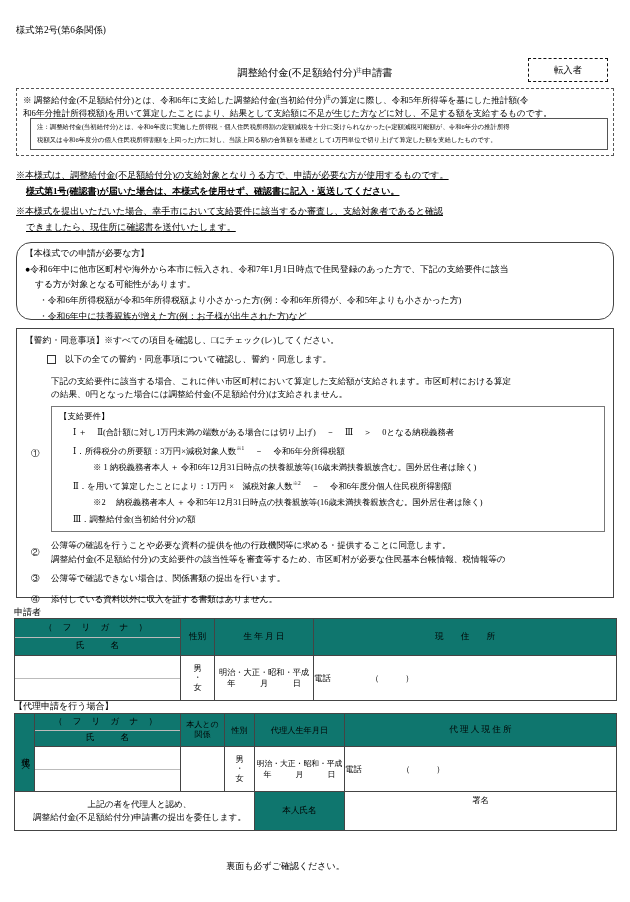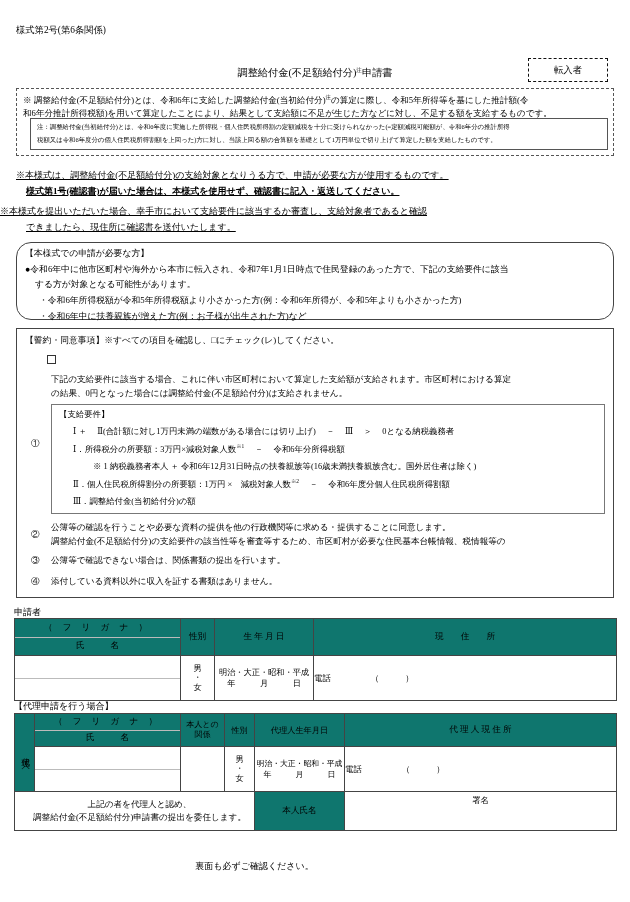--- a/index.html
+++ b/index.html
@@ -137,21 +137,21 @@
     letter-spacing: 1.5px;
     display: inline-block;
     line-height: 1;
   }
   .sp2 { letter-spacing: 4px; }
   .thinline { border-bottom: 1px solid #bbb; }
   .cellstack { display: flex; flex-direction: column; height: 100%; }
   .cellstack > div { flex: 1; display: flex; align-items: center; justify-content: center; }
   .ymd { font-size: 8.2px; }
 
-  #footnote { left: 0; top: 862px; width: 509px; text-align: center; font-size: 9.0px; }
+  #footnote { left: 0; top: 862px; width: 509px; text-align: center; font-size: 9.0px; padding-left: 31px; }
 </style>
 </head>
 <body>
 
 <div id="page">
 
   <div class="t fs9" id="formcode">様式第2号(第6条関係)</div>
 
   <div class="t fs10" id="title"><span>調整給付金(不足額給付分)</span><span class="sup">注</span><span>申請書</span></div>
 
@@ -169,53 +169,54 @@
     <p>注：調整給付金(当初給付分)とは、令和6年度に実施した所得税・個人住民税所得割の定額減税を十分に受けられなかった(=定額減税可能額が、令和6年分の推計所得</p>
     <p>税額又は令和6年度分の個人住民税所得割額を上回った)方に対し、当該上回る額の合算額を基礎として1万円単位で切り上げて算定した額を支給したものです。</p>
   </div>
 
   <div class="starline" style="left:16px; top:168px;">
     <span class="uu">※本様式は、調整給付金(不足額給付分)の支給対象となりうる方で、申請が必要な方が使用するものです。</span>
   </div>
   <div class="starline" style="left:26px; top:184px;font-weight:bold;">
     <span class="uu">様式第1号(確認書)が届いた場合は、本様式を使用せず、確認書に記入・返送してください。</span>
   </div>
-  <div class="starline" style="left:0; top:204px;">
+  <div class="starline" style="left:16px; top:204px;">
     <span class="uu">※本様式を提出いただいた場合、幸手市において支給要件に該当するか審査し、支給対象者であると確認</span>
   </div>
   <div class="starline" style="left:26px; top:220px;">
     <span class="uu">できましたら、現住所に確認書を送付いたします。</span>
   </div>
 
   <div class="boxed fs85" style="left:16px; top:242px; width:598px; height:78px;">
     <p>【本様式での申請が必要な方】</p>
     <p>●令和6年中に他市区町村や海外から本市に転入され、令和7年1月1日時点で住民登録のあった方で、下記の支給要件に該当</p>
     <p style="padding-left:10px">する方が対象となる可能性があります。</p>
     <p style="padding-left:14px">・令和6年所得税額が令和5年所得税額より小さかった方(例：令和6年所得が、令和5年よりも小さかった方)</p>
     <p style="padding-left:14px">・令和6年中に扶養親族が増えた方(例：お子様が出生された方)など</p>
   </div>
 
   <div id="pledge">
     <p class="head">【誓約・同意事項】※すべての項目を確認し、□にチェック(レ)してください。</p>
 
     <p class="chkline">
-      <span class="chkbox"></span>
+      <span class="chkbox"></span><span>以下の全ての誓約・同意事項について確認し、誓約・同意します。</span>
     </p>
 
     <div class="numitem">
       <span class="num">①</span>
       <div>下記の支給要件に該当する場合、これに伴い市区町村において算定した支給額が支給されます。市区町村における算定</div>
       <div>の結果、0円となった場合には調整給付金(不足額給付分)は支給されません。</div>
 
       <div id="reqbox">
         <p>【支給要件】</p>
         <p class="ind1">Ⅰ ＋ 　Ⅱ(合計額に対し1万円未満の端数がある場合には切り上げ) 　－ 　Ⅲ 　＞ 　0となる納税義務者</p>
         <p class="ind1"><span>Ⅰ．所得税分の所要額：3万円×減税対象人数</span><span class="sup">※1</span><span> 　－ 　令和6年分所得税額</span></p>
         <p class="ind2">※ 1 納税義務者本人 ＋ 令和6年12月31日時点の扶養親族等(16歳未満扶養親族含む。国外居住者は除く)</p>
-        <p class="ind1"><span>Ⅱ．個人住民税所得割分の所要額：1万円 ×　減税対象人数</span><span class="sup">※2</span><span> 　－ 　令和6年度分個人住民税所得割額</span></p>
+        <p class="ind1"><span>Ⅱ．を用いて算定したことにより：1万円 ×　減税対象人数</span><span class="sup">※2</span><span> 　－ 　令和6年度分個人住民税所得割額</span></p>
+        <p class="ind2">※2 　納税義務者本人 ＋ 令和5年12月31日時点の扶養親族等(16歳未満扶養親族含む。国外居住者は除く)</p>
         <p class="ind1">Ⅲ．調整給付金(当初給付分)の額</p>
       </div>
     </div>
 
     <div class="numitem">
       <span class="num">②</span>
       <div>公簿等の確認を行うことや必要な資料の提供を他の行政機関等に求める・提供することに同意します。</div>
       <div>調整給付金(不足額給付分)の支給要件の該当性等を審査等するため、市区町村が必要な住民基本台帳情報、税情報等の</div>
     </div>
 

